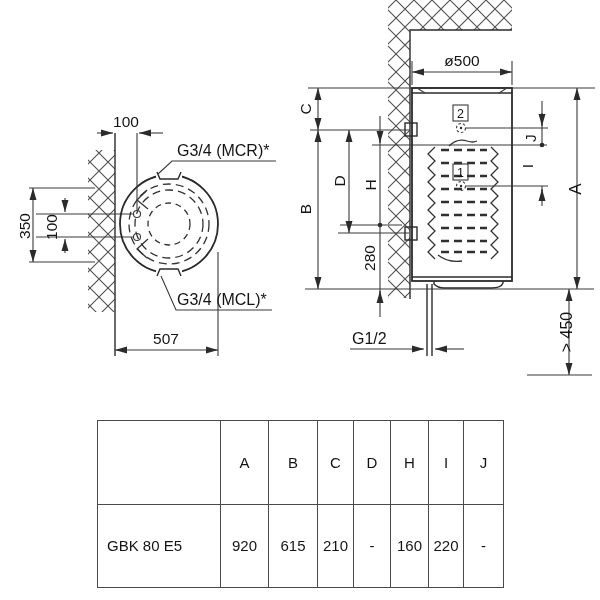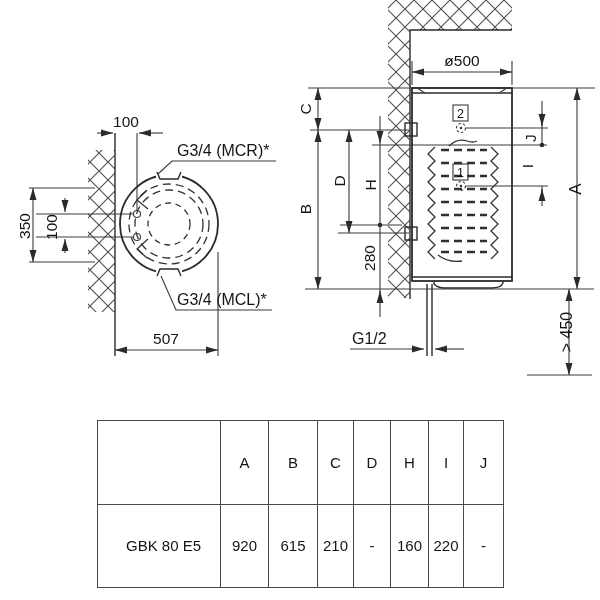--- a/index.html
+++ b/index.html
@@ -12,21 +12,21 @@
   .boxtxt{font-size:12.5px;}
   .tl{stroke:#3a3a3a;stroke-width:1.1;fill:none;}
   .ml{stroke:#2b2b2b;stroke-width:1.4;fill:none;}
   .ol{stroke:#2b2b2b;stroke-width:1.8;fill:none;}
   .dash{stroke:#333;stroke-width:1.3;fill:none;}
   
   .dim-table{position:absolute;left:97px;top:420px;width:406px;height:168px;
              border-collapse:collapse;table-layout:fixed;font-size:15px;color:#141414;}
   .dim-table td,.dim-table th{border:1.3px solid #4a4a4a;height:28px;padding:0;
              font-weight:normal;text-align:center;vertical-align:middle;white-space:nowrap;}
-  .dim-table td.model{text-align:center;padding-left:9px;}
+  .dim-table td.model{text-align:left;padding-left:9px;}
 </style>
 </head>
 <body>
 
 <div class="page">
 
 <svg width="600" height="415" viewBox="0 0 600 415">
   <defs>
     <marker id="arr" markerUnits="userSpaceOnUse" markerWidth="13" markerHeight="9" viewBox="0 0 13 9" refX="12.5" refY="4.5" orient="auto-start-reverse">
       <path d="M0.5,1 L12.5,4.5 L0.5,8 Z" fill="#2b2b2b"></path>

